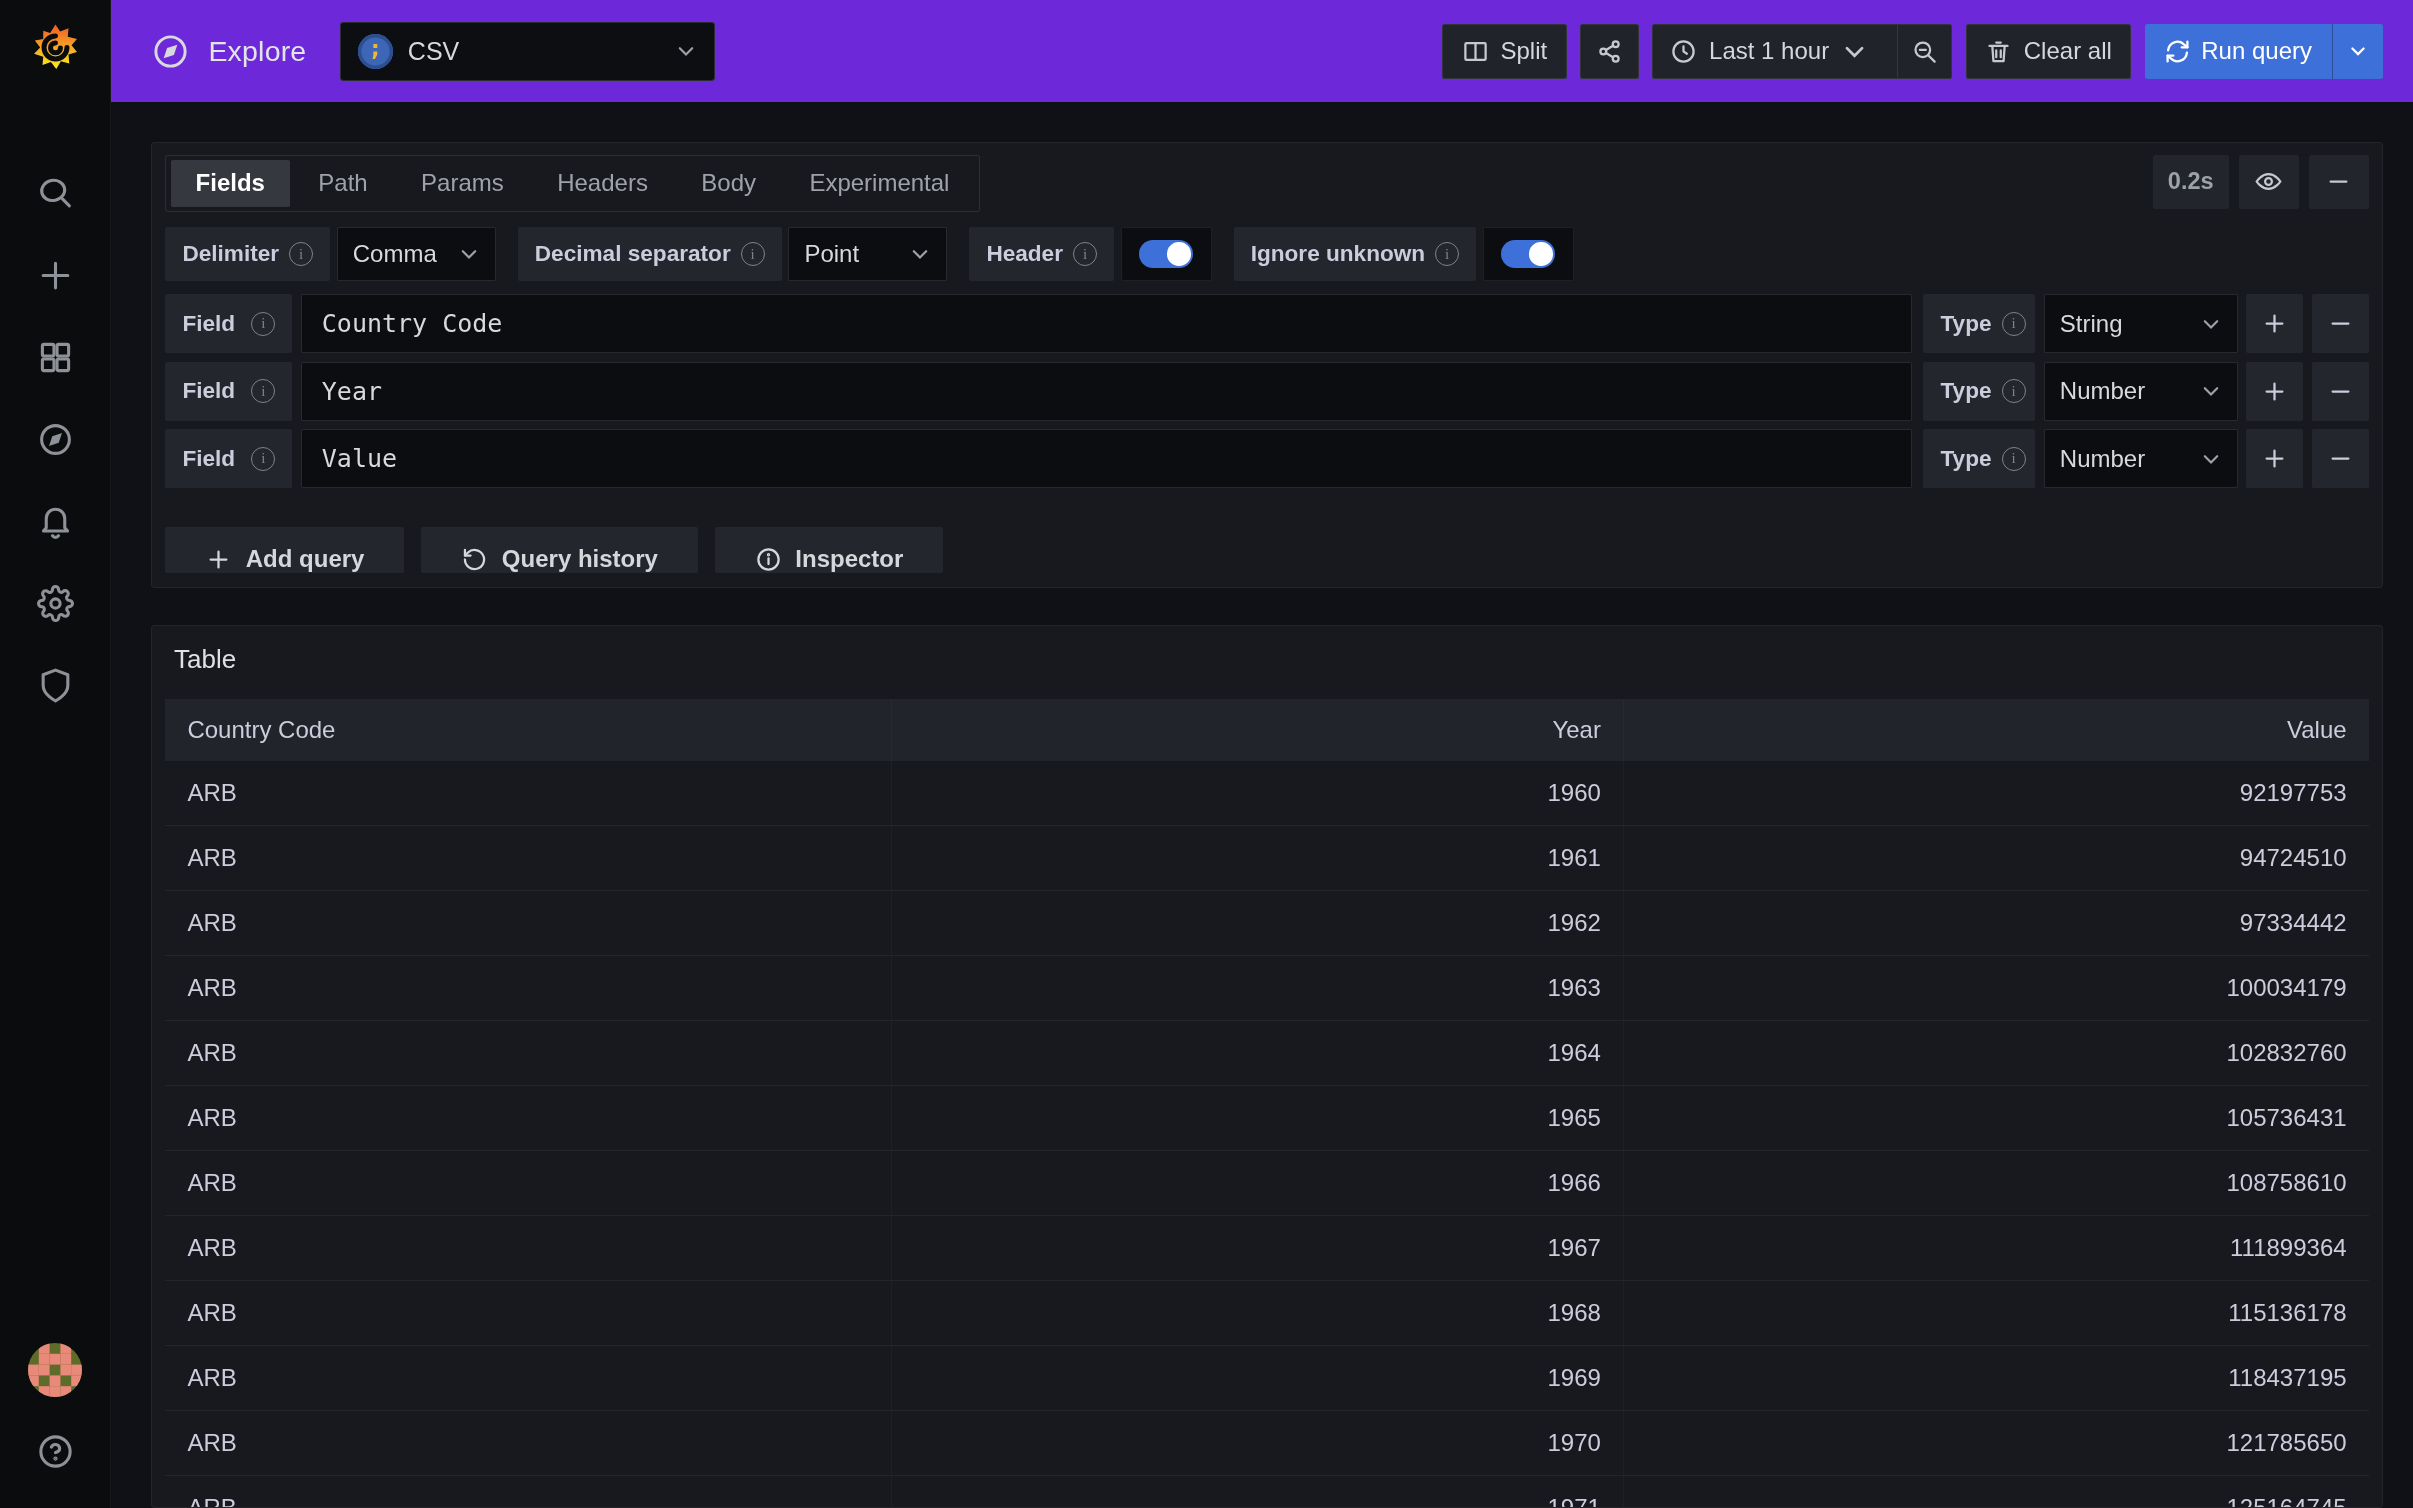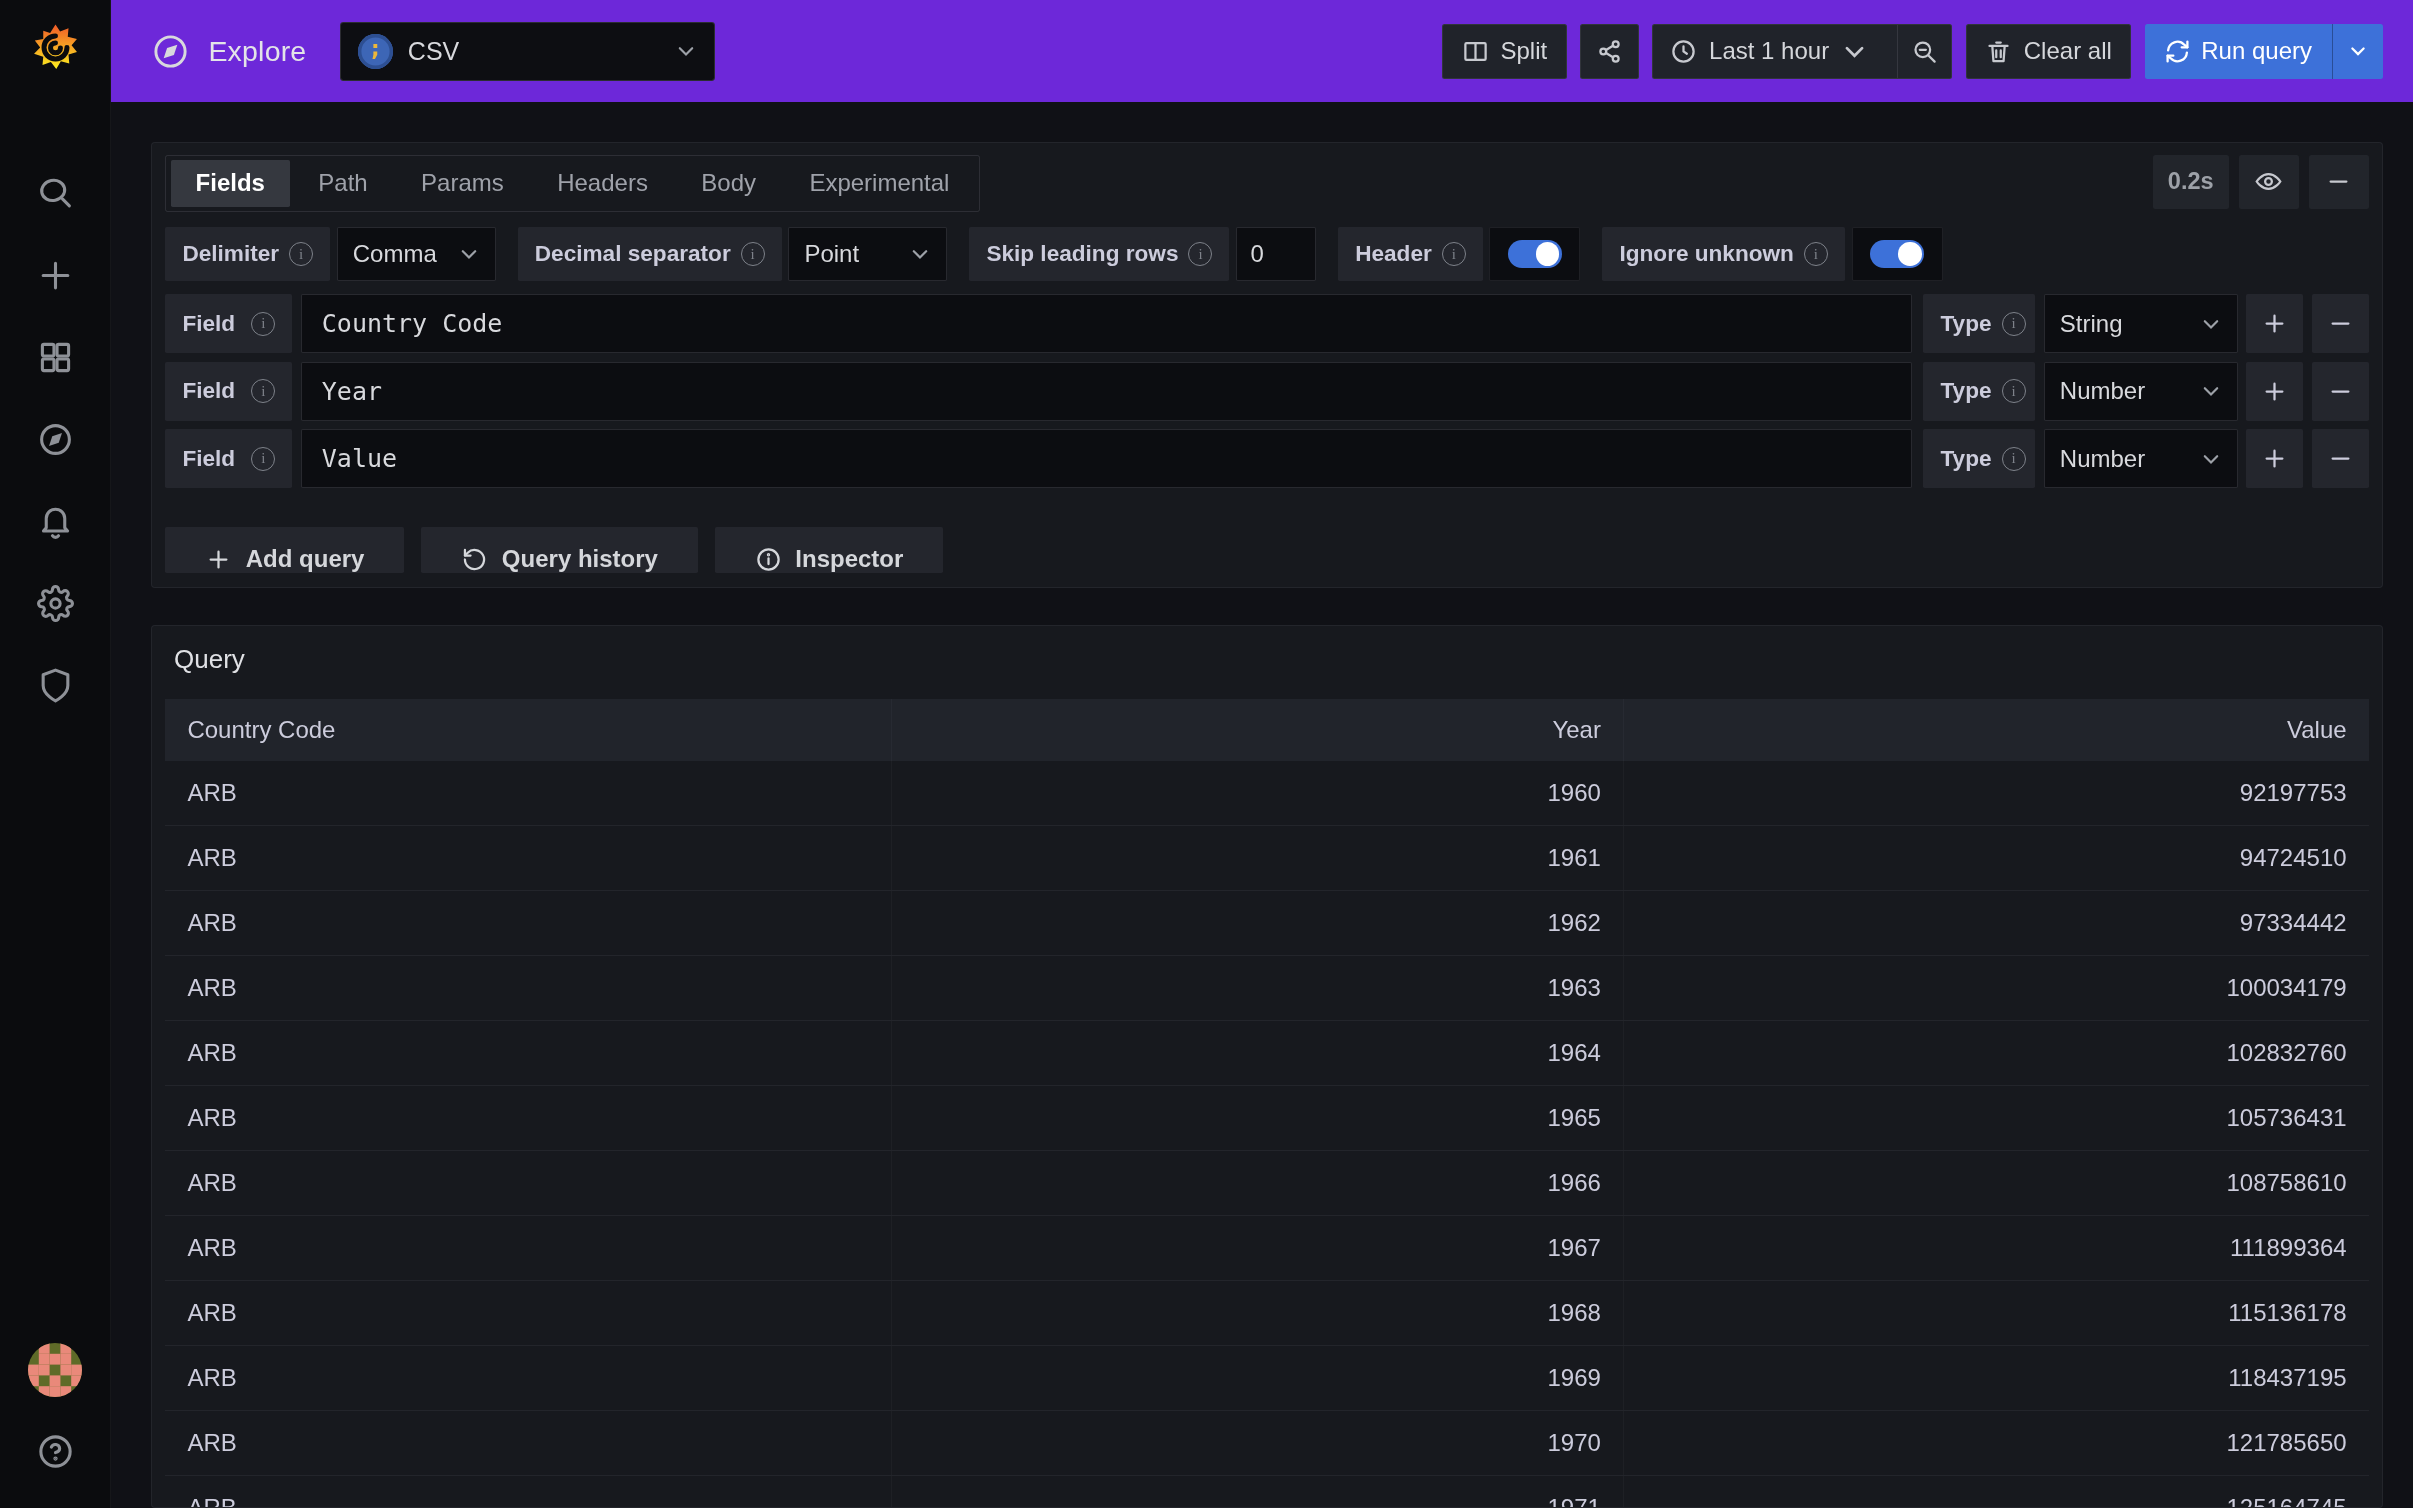--- a/index.html
+++ b/index.html
@@ -394,27 +394,20 @@
             </div>
             <div class="select">
               <span>Point</span>
               <svg class="chev" viewBox="0 0 16 16" fill="none" stroke="currentColor" stroke-width="1.6" stroke-linecap="round">
                   <path d="M3.5 6l4.5 4.5L12.5 6"></path>
                 </svg>
             </div>
           </div>
           <div class="opt-group">
             <div class="chip">
-              <span>Skip leading rows</span>
-                <span class="info-icon"></span>
-            </div>
-            <input class="num-input" value="0" style="">
-          </div>
-          <div class="opt-group">
-            <div class="chip">
               <span>Header</span>
                 <span class="info-icon"></span>
             </div>
             <div class="switch-box">
               <div class="switch on">
                   <div class="knob"></div>
                 </div>
             </div>
           </div>
           <div class="opt-group">
@@ -537,21 +530,21 @@
                 <circle cx="12" cy="12" r="9"></circle>
                 <path d="M12 11v5"></path>
                 <circle cx="12" cy="7.8" r="0.5" fill="currentColor"></circle>
               </svg>
             <span>Inspector</span>
           </button>
         </div>
       </section>
 
       <section class="panel table-panel">
-        <div class="panel-title">Query</div>
+        <div class="panel-title">Table</div>
         <div class="table">
           <div class="thead">
               <div class="th tcell c0">Country Code</div>
               <div class="th tcell c1">Year</div>
               <div class="th tcell c2">Value</div>
             </div>
           <div class="tbody">
               <div class="trow">
                 <div class="tcell c0">ARB</div>
                 <div class="tcell c1">1960</div>

